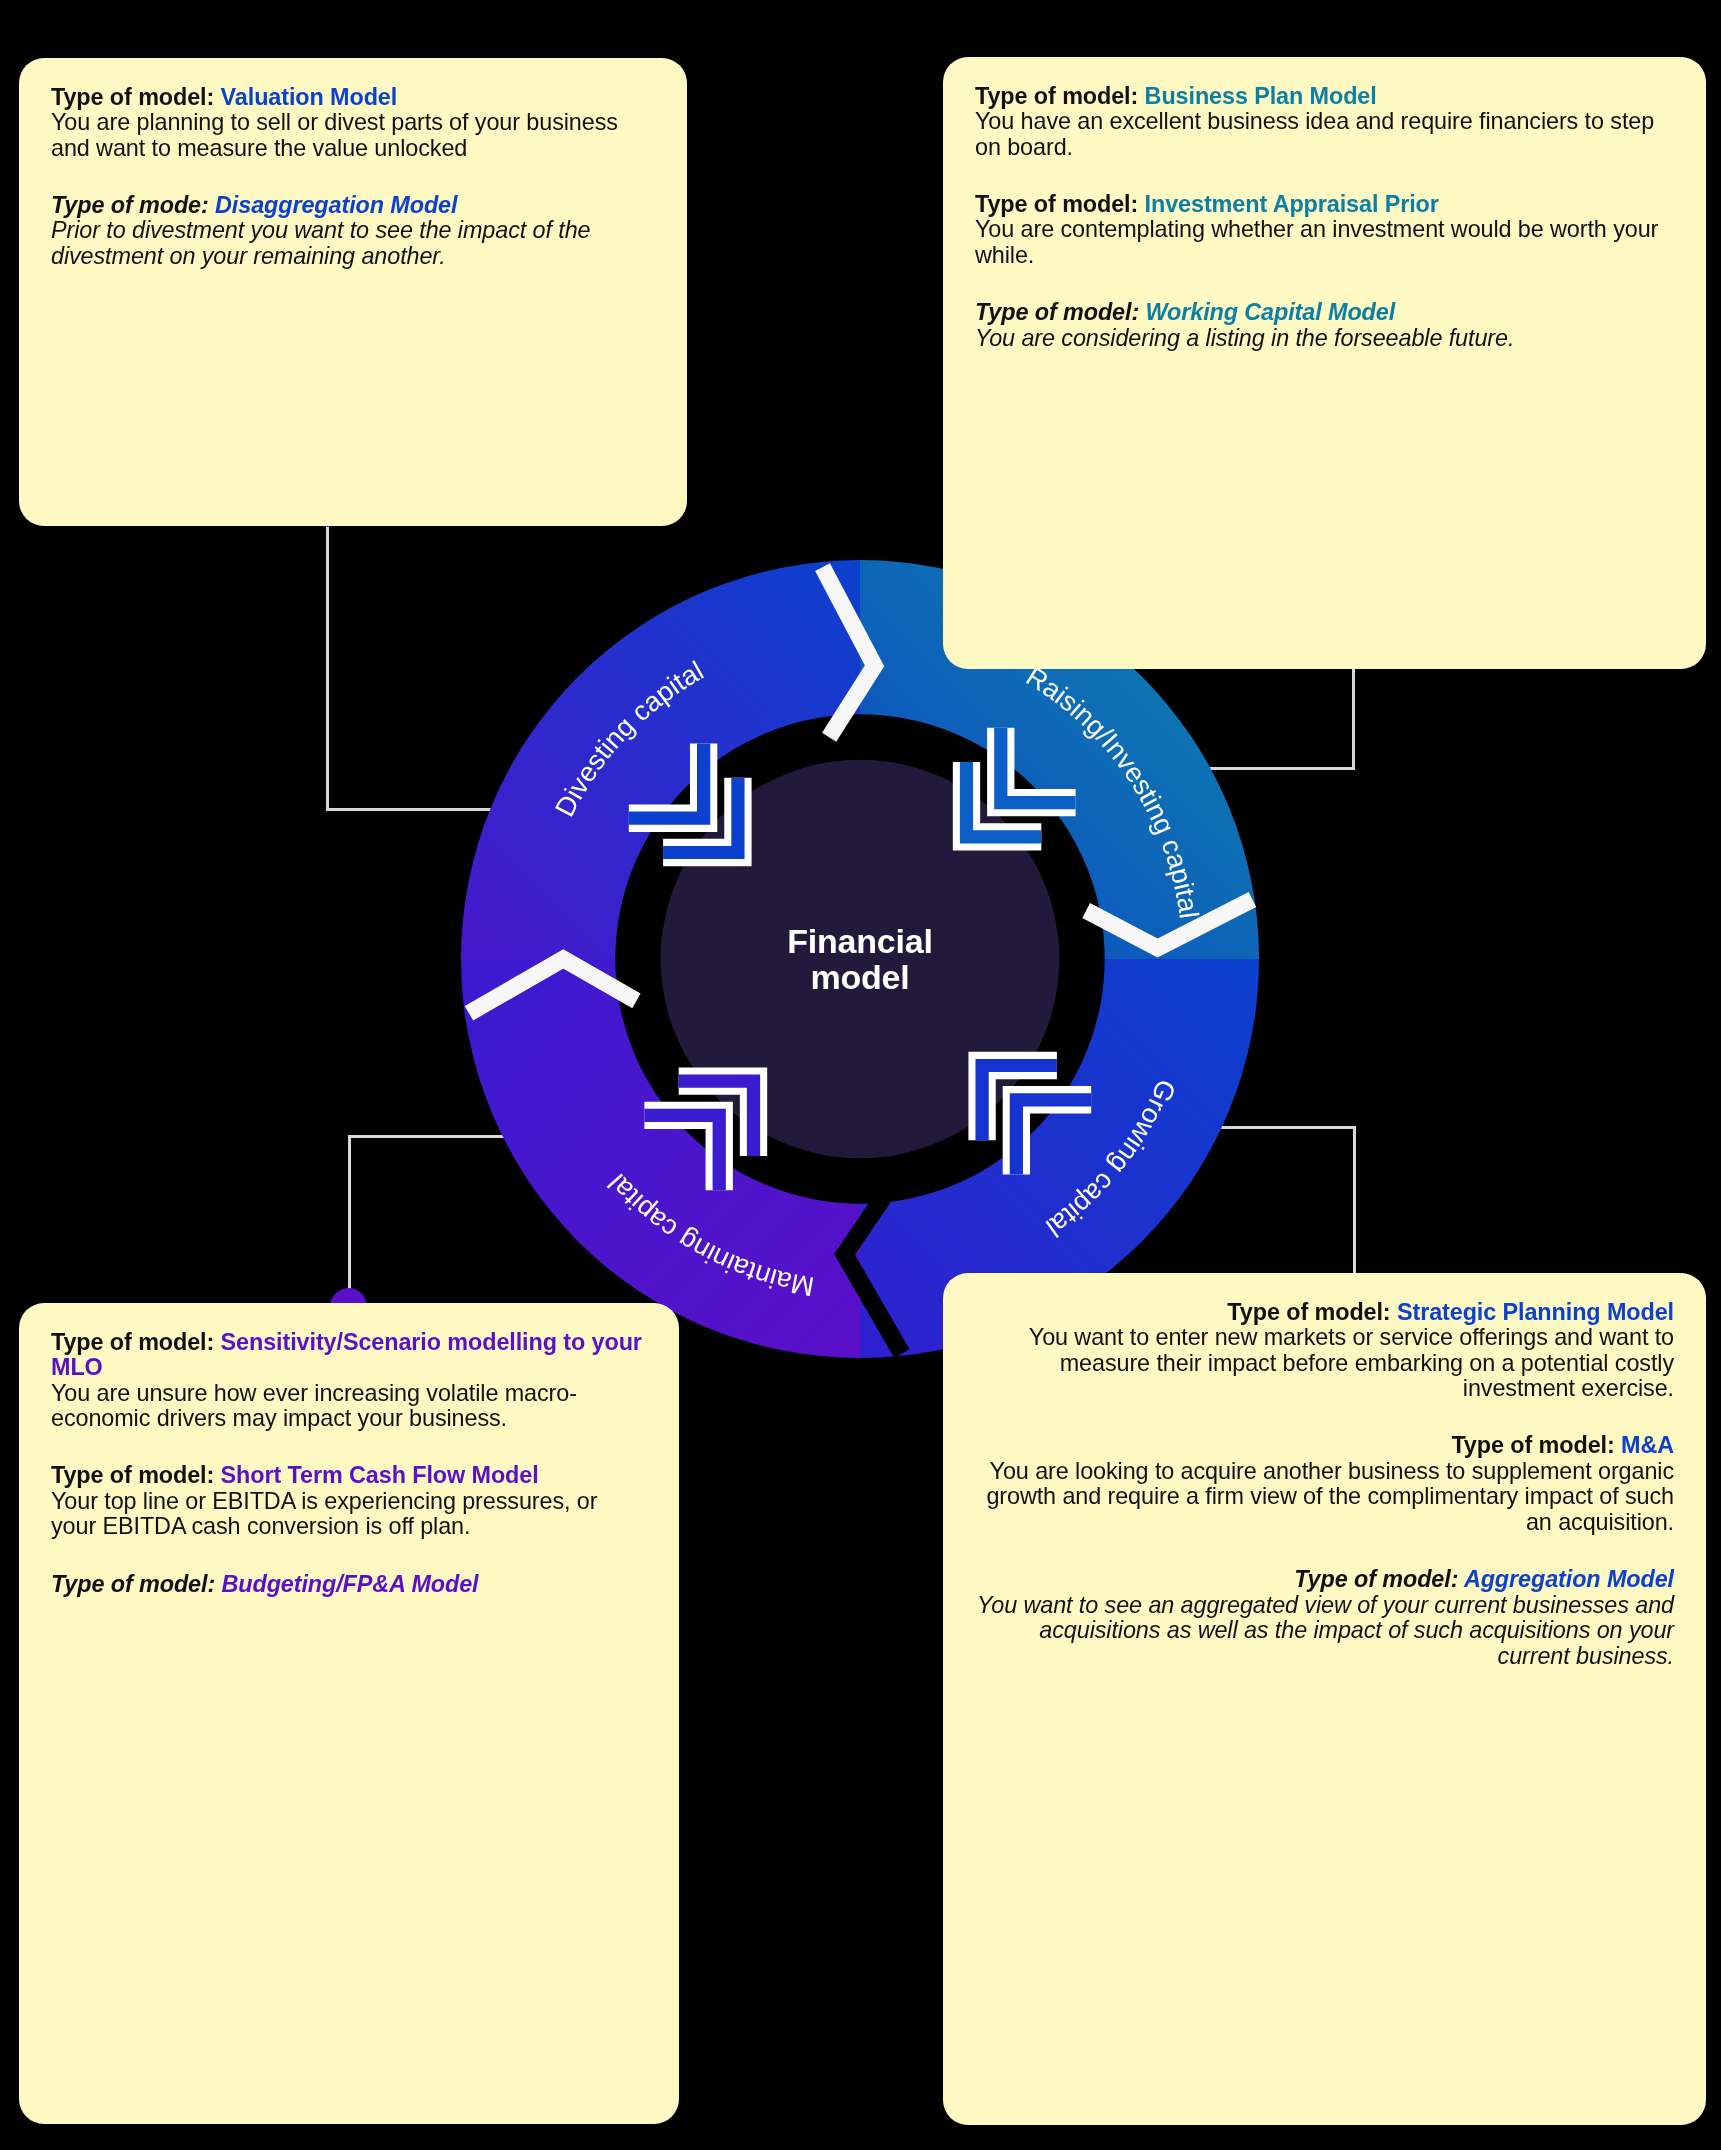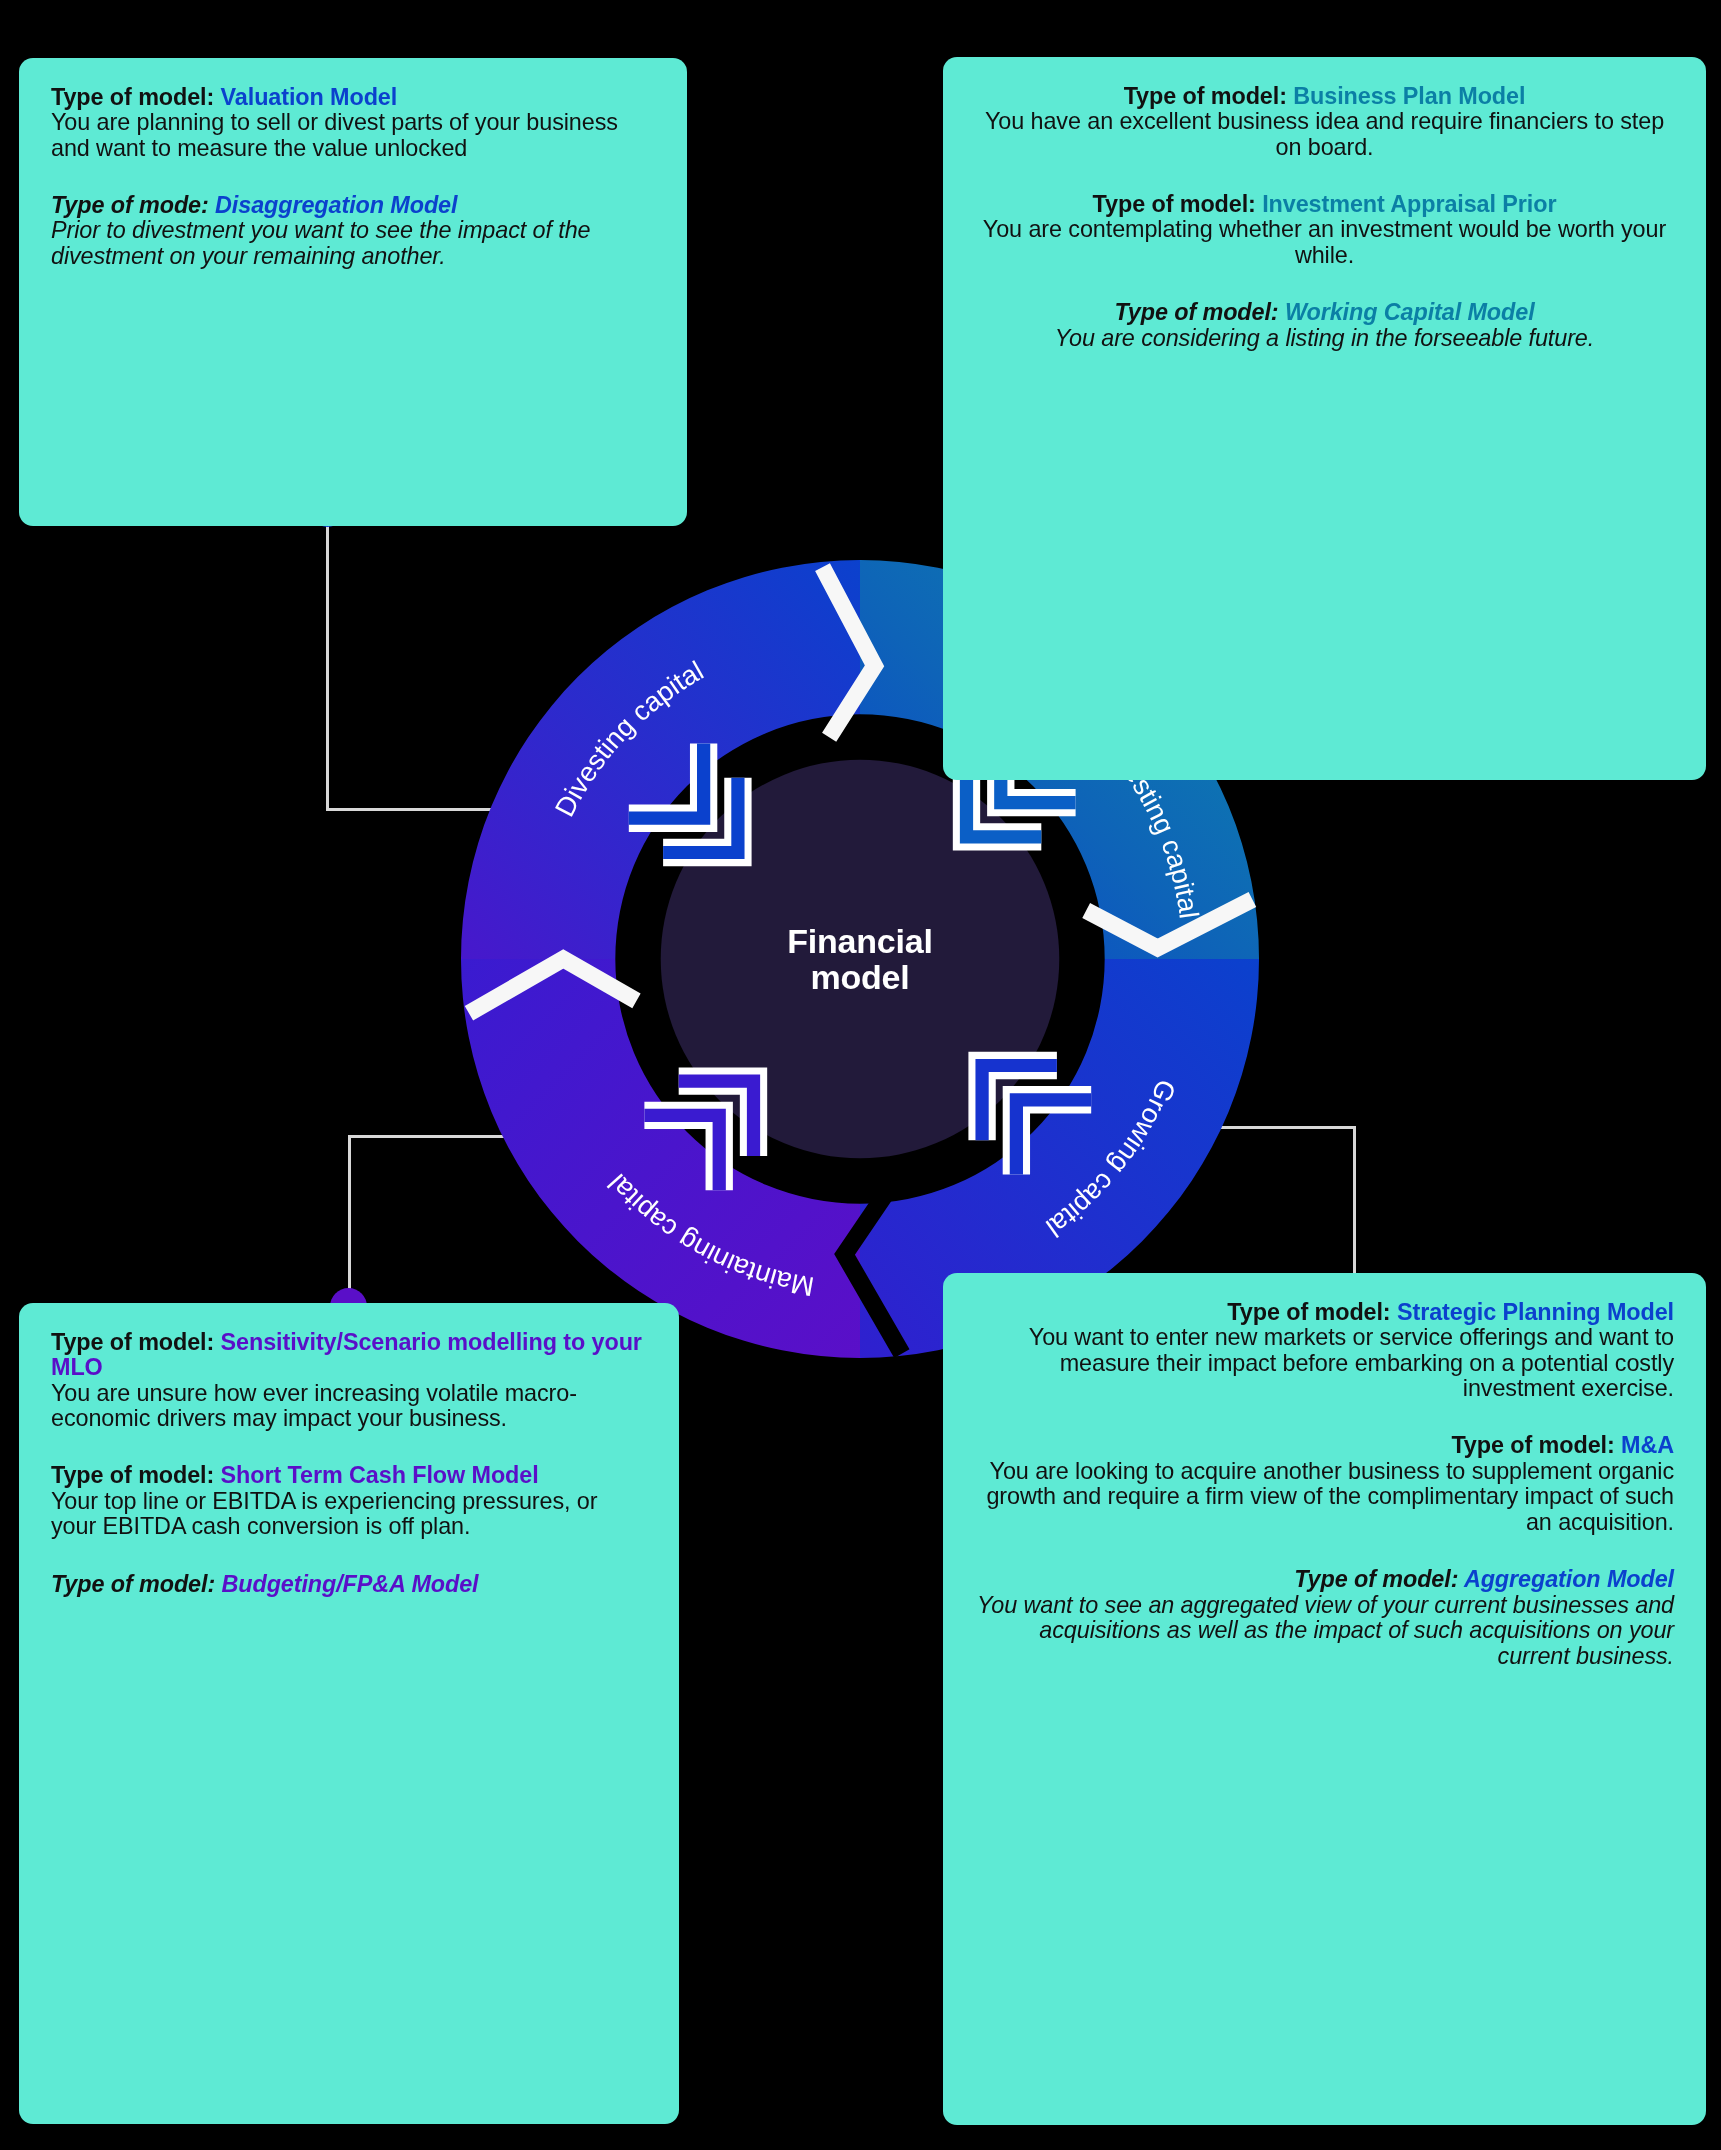--- a/index.html
+++ b/index.html
@@ -1,23 +1,23 @@
 <!DOCTYPE html>
 <html style="font-size:7px"><head>
 <meta charset="utf-8">
 <style>
   html,body{margin:0;padding:0;background:#000;}
   body{width:1722px;height:2151px;position:relative;overflow:hidden;
        font-family:"Liberation Sans","DejaVu Sans",sans-serif;}
 
   
-  .card{position:absolute;background:#5eead4;border-radius:14px;
+  .card{position:absolute;background:#fef9c3;border-radius:25px;
         box-sizing:border-box;padding:26.5px 32px;}
   .card.tl{left:19px;  top:58px;  width:668px; height:468px;}
-  .card.tr{left:943px;top:57px;  width:763px; height:723px;text-align:center;}
+  .card.tr{left:943px;top:57px;  width:763px; height:612px;}
   .card.bl{left:19px;  top:1303px; width:660px; height:821px;}
   .card.br{left:943px;top:1273px; width:763px; height:852px;}
 
   .blk{margin:0 0 12.4px 0;}
   .blk:last-child{margin-bottom:0;font-style:italic;}
   .blk p{margin:0;font-size:23.4px;line-height:1.09;color:#111;
          letter-spacing:-0.1px;font-weight:400;}
   .blk .hd{font-weight:700;}
   .blk .mt{font-weight:700;}
   .spacer-lg{height:19.4px;}

